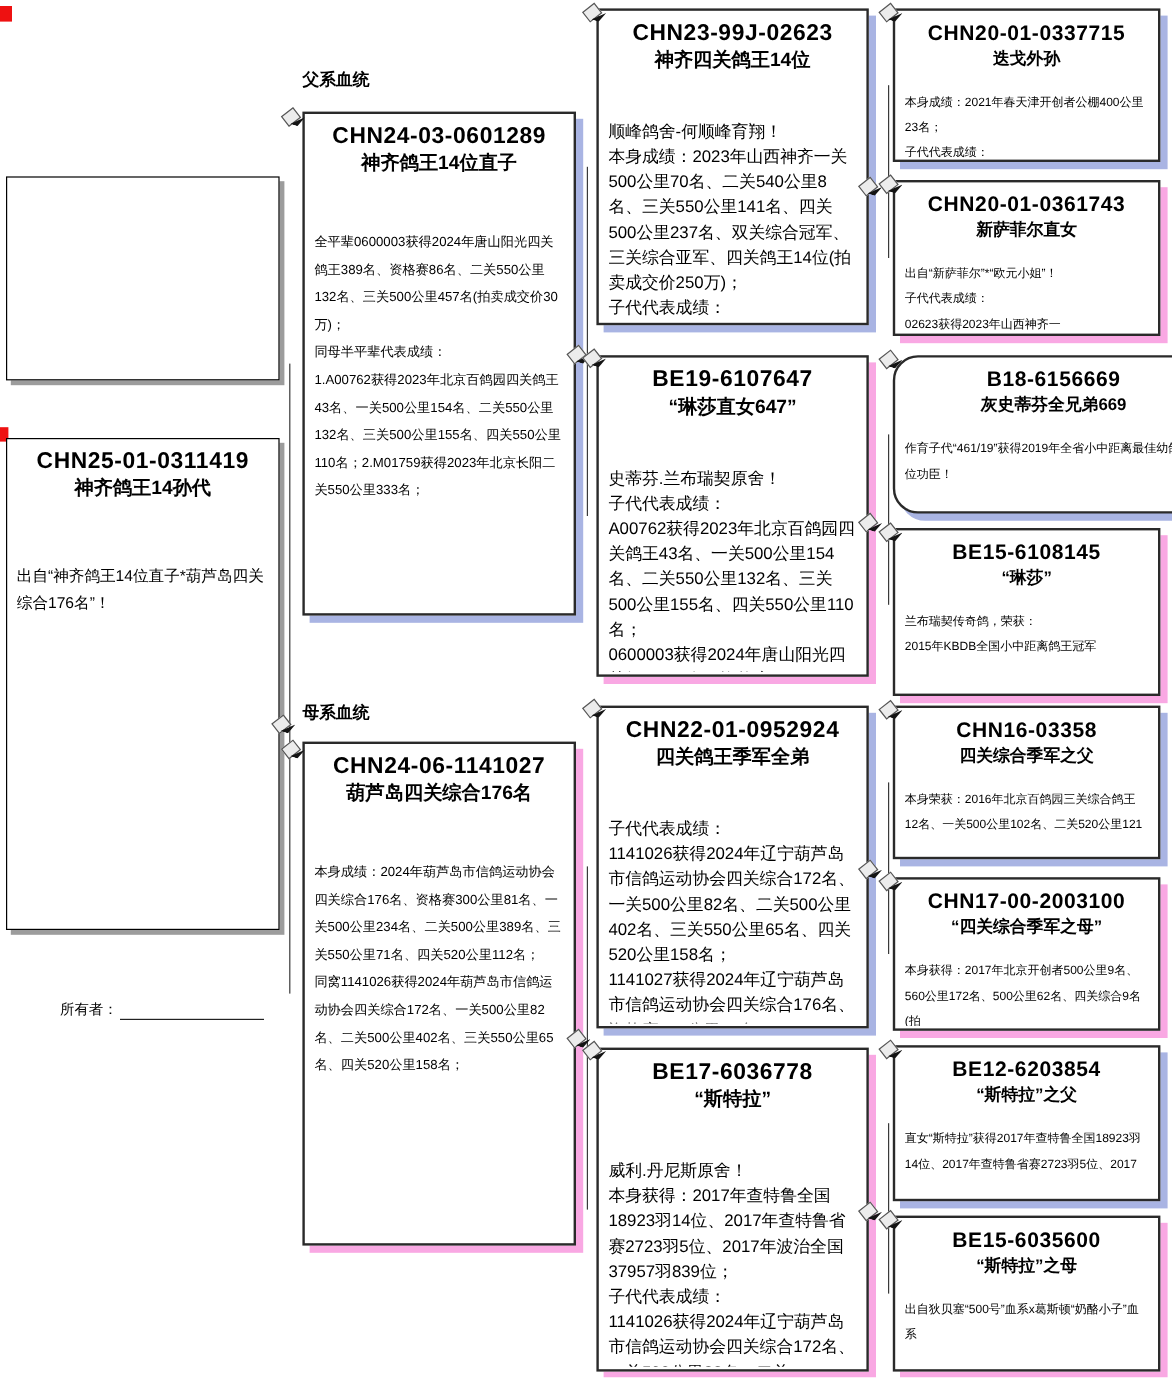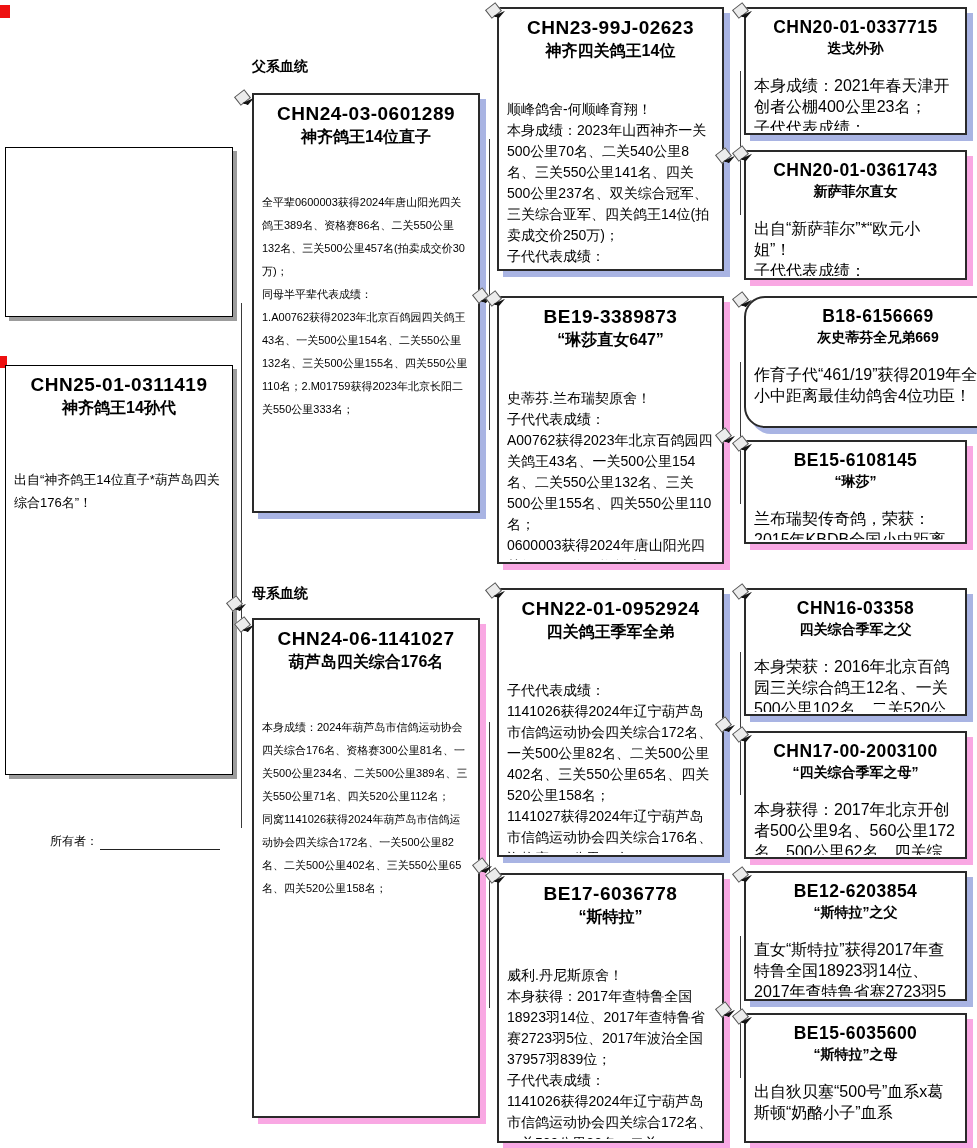--- a/index.html
+++ b/index.html
@@ -15,21 +15,21 @@
   .ring{font-size:19px;letter-spacing:.5px;line-height:24px;}
   .bname{font-size:16px;line-height:22px;}
   .col4 .ring{font-size:17.5px;line-height:22px;}
   .col4 .bname{font-size:14px;line-height:20px;}
 
   .bd{position:absolute;left:8px;right:8px;bottom:2px;overflow:hidden;
       white-space:pre-line;text-align:left;}
   .col1 .bd{top:102px;font-size:13px;line-height:23px;}
   .col2 .bd{top:96px;font-size:11px;line-height:23px;}
   .col3 .bd{top:90px;font-size:14px;line-height:21px;}
-  .col4 .bd{top:66px;font-size:16px;line-height:21px;}
+  .col4 .bd{top:66px;font-size:10px;line-height:21px;}
 
   .gen-label{position:absolute;font-weight:bold;font-size:14px;}
 
   .vline{position:absolute;width:1px;background:#3a3a3a;}
 
   .clip{position:absolute;width:18px;height:16px;z-index:5;}
   .clip::before{content:"";position:absolute;left:1px;top:2px;width:11px;height:9px;
                 background:#ececec;border:1px solid #555;transform:rotate(-38deg);}
   .clip::after{content:"";position:absolute;right:0;bottom:1px;width:10px;height:9px;
                background:#141414;clip-path:polygon(0 100%,100% 0,62% 100%);transform:rotate(18deg);}
@@ -76,21 +76,21 @@
   <div class="pbox col2 m" style="left:252px;top:93px;width:228px;height:420px;">
     <div class="hd">
       <div class="ring">CHN24-03-0601289</div>
       <div class="bname">神齐鸽王14位直子</div>
     </div>
     <div class="bd">全平辈0600003获得2024年唐山阳光四关鸽王389名、资格赛86名、二关550公里132名、三关500公里457名(拍卖成交价30万)；
 同母半平辈代表成绩：
 1.A00762获得2023年北京百鸽园四关鸽王43名、一关500公里154名、二关550公里132名、三关500公里155名、四关550公里110名；2.M01759获得2023年北京长阳二关550公里333名；</div>
   </div>
 
-  <div class="pbox col2 f" style="left:252px;top:618px;width:228px;height:500px;">
+  <div class="pbox col2 f" style="left:252px;top:618px;width:228px;height:420px;">
     <div class="hd">
       <div class="ring">CHN24-06-1141027</div>
       <div class="bname">葫芦岛四关综合176名</div>
     </div>
     <div class="bd">本身成绩：2024年葫芦岛市信鸽运动协会四关综合176名、资格赛300公里81名、一关500公里234名、二关500公里389名、三关550公里71名、四关520公里112名；
 同窝1141026获得2024年葫芦岛市信鸽运动协会四关综合172名、一关500公里82名、二关500公里402名、三关550公里65名、四关520公里158名；</div>
   </div>
 
   <div class="pbox col3 m" style="left:497px;top:7px;width:227px;height:264px;">
     <div class="hd">
@@ -98,21 +98,21 @@
       <div class="bname">神齐四关鸽王14位</div>
     </div>
     <div class="bd">顺峰鸽舍-何顺峰育翔！
 本身成绩：2023年山西神齐一关500公里70名、二关540公里8名、三关550公里141名、四关500公里237名、双关综合冠军、三关综合亚军、四关鸽王14位(拍卖成交价250万)；
 子代代表成绩：
 0600003获得2024年唐山阳光</div>
   </div>
 
   <div class="pbox col3 f" style="left:497px;top:296px;width:227px;height:268px;">
     <div class="hd">
-      <div class="ring">BE19-3389873</div>
+      <div class="ring">BE19-6107647</div>
       <div class="bname">“琳莎直女647”</div>
     </div>
     <div class="bd">史蒂芬.兰布瑞契原舍！
 子代代表成绩：
 A00762获得2023年北京百鸽园四关鸽王43名、一关500公里154名、二关550公里132名、三关500公里155名、四关550公里110名；
 0600003获得2024年唐山阳光四关鸽王389名、资格赛86</div>
   </div>
 
   <div class="pbox col3 m" style="left:497px;top:588px;width:227px;height:269px;">
     <div class="hd">
@@ -155,21 +155,21 @@
   </div>
 
   <div class="pbox col4 m" style="left:744px;top:296px;width:268px;height:132px;border-radius:21px;">
     <div class="hd">
       <div class="ring">B18-6156669</div>
       <div class="bname">灰史蒂芬全兄弟669</div>
     </div>
     <div class="bd">作育子代“461/19”获得2019年全省小中距离最佳幼鸽舍4位功臣！</div>
   </div>
 
-  <div class="pbox col4 f" style="left:744px;top:440px;width:223px;height:104px;">
+  <div class="pbox col4 f" style="left:744px;top:440px;width:223px;height:140px;">
     <div class="hd">
       <div class="ring">BE15-6108145</div>
       <div class="bname">“琳莎”</div>
     </div>
     <div class="bd">兰布瑞契传奇鸽，荣获：
 2015年KBDB全国小中距离鸽王冠军</div>
   </div>
 
   <div class="pbox col4 m" style="left:744px;top:588px;width:223px;height:128px;">
     <div class="hd">

